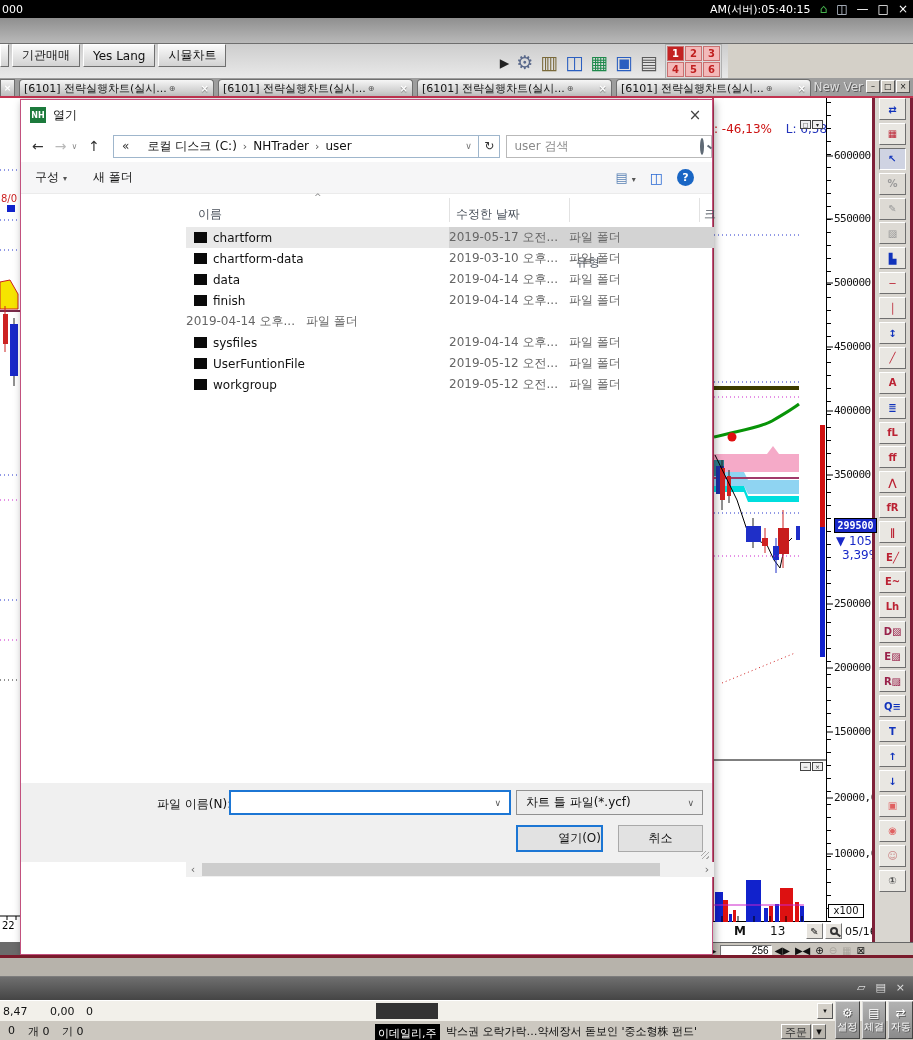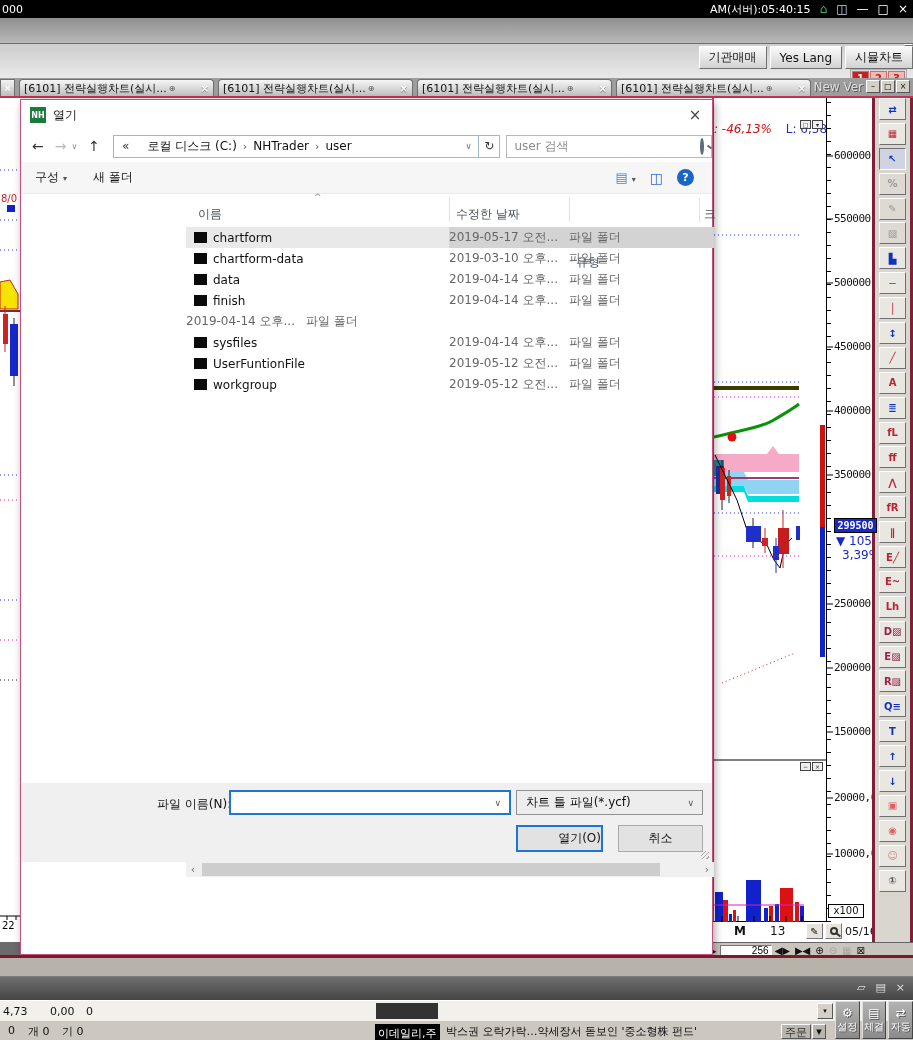--- a/index.html
+++ b/index.html
@@ -12,22 +12,22 @@
               color:#fff; display:flex; align-items:center; font-size:11px; }
   #titlebar .app { margin-left:2px; }
   #titlebar .right { margin-left:auto; display:flex; align-items:center; gap:9px; padding-right:5px; }
   #titlebar .ticon { font-size:12px; line-height:12px; }
 
   
   #menustrip { position:absolute; top:18px; left:0; width:913px; height:26px;
                background:linear-gradient(#8f8f8f,#b9b9b9); border-bottom:1px solid #6e6e6e; }
 
   
-  #toolbar { position:absolute; top:44px; left:0; width:913px; height:34px;
-             background:linear-gradient(#cdcdcd,#e9e9e9); display:flex; align-items:flex-end;flex-direction:column; }
+  #toolbar { position:absolute; top:44px; left:0; width:728px; height:34px;
+             background:linear-gradient(#cdcdcd,#e9e9e9); display:flex; align-items:flex-start; }
   .tbtn { height:23px; margin-left:3px; padding:0 9px; background:linear-gradient(#fafafa,#d2d2d2);
           border:1px solid; border-color:#fff #6f6f6f #6f6f6f #fff; font-size:12px; display:flex; align-items:center; }
   #tb-stub { width:9px; margin-left:0; padding:0; }
   #toolbar .right { margin-left:auto; display:flex; align-items:center; gap:7px; padding-right:6px; }
   .tico { font-size:19px; line-height:20px; }
   #pager { display:grid; grid-template-columns:repeat(3,17px); grid-auto-rows:15px; gap:1px;
            background:#dcdcdc; padding:1px; border:1px solid #b0b0b0; }
   .pcell { background:#f3b9b9; color:#c02020; border:1px solid #c97070; font-size:10px; font-weight:bold;
            display:flex; align-items:center; justify-content:center; }
   .pcell.hot { background:#c32222; color:#fff; }
@@ -63,21 +63,21 @@
   #cr { position:absolute; left:698px; top:0; width:215px; height:862px; background:#fff; z-index:1; }
   #plot { position:absolute; left:14px; top:2px; width:114px; height:824px; background:#fff;
           border-left:2px solid #c03a5a; border-bottom:1px solid #000; }
   #axis { position:absolute; left:128px; top:2px; width:46px; height:824px; background:#fff; border-left:1px solid #000; }
   #axis::before { content:""; position:absolute; left:0; top:4px; width:4px; height:100%;
                   background:repeating-linear-gradient(#000 0 1px, transparent 1px 13px); }
   .plabel { position:absolute; left:7px; transform:translateY(-50%); font-family:"DejaVu Sans Mono",monospace;
             font-size:11px; letter-spacing:-0.5px; white-space:nowrap; }
   .plabel::before { content:""; position:absolute; left:-7px; top:50%; width:6px; height:1px; background:#000; }
   #chdr { position:absolute; left:16px; top:26px; font-size:12px; white-space:nowrap; }
-  #chdr .neg { color:#cc1111;font-style:italic; } #chdr .low { color:#2233bb; margin-left:10px; }
+  #chdr .neg { color:#cc1111; } #chdr .low { color:#2233bb; margin-left:10px; }
   #minibtns { position:absolute; left:102px; top:24px; display:flex; gap:1px; }
   #volbtns { position:absolute; left:102px; top:666px; display:flex; gap:1px; }
   .tinybox { width:11px; height:9px; border:1px solid #444; background:#efefef; font-size:6px;
              display:flex; align-items:center; justify-content:center; color:#222; }
   #pricebox { position:absolute; left:137px; top:423px; width:41px; height:13px; background:#1828c8;
               outline:1px solid #000; color:#fff; font-size:10px; font-weight:bold;
               font-family:"DejaVu Sans Mono",monospace; text-align:center; line-height:13px; z-index:2; }
   #pchange { position:absolute; left:138px; top:438px; color:#1828c8; font-size:12px; white-space:nowrap; }
   #ppct { position:absolute; left:144px; top:452px; color:#1828c8; font-size:12px; }
   #x100 { position:absolute; left:130px; top:808px; width:36px; height:14px; border:1px solid #000;
@@ -603,21 +603,21 @@
 <div id="band"></div>
 <div id="darkbar">
   <div class="right">
       <span>▱</span>
       <span>▤</span>
       <span>×</span>
     </div>
 </div>
 
 <div id="status1">
-  <span id="s1a">4,73</span>
+  <span id="s1a">8,47</span>
   <span id="s1b">0,00</span>
   <span id="s1c">0</span>
   <div id="darkbox"></div>
   <div id="s1dd">▾</div>
 </div>
 
 <div id="status2">
   <span id="s2a">0</span>
   <span id="s2b">개 0</span>
   <span id="s2c">기 0</span>

